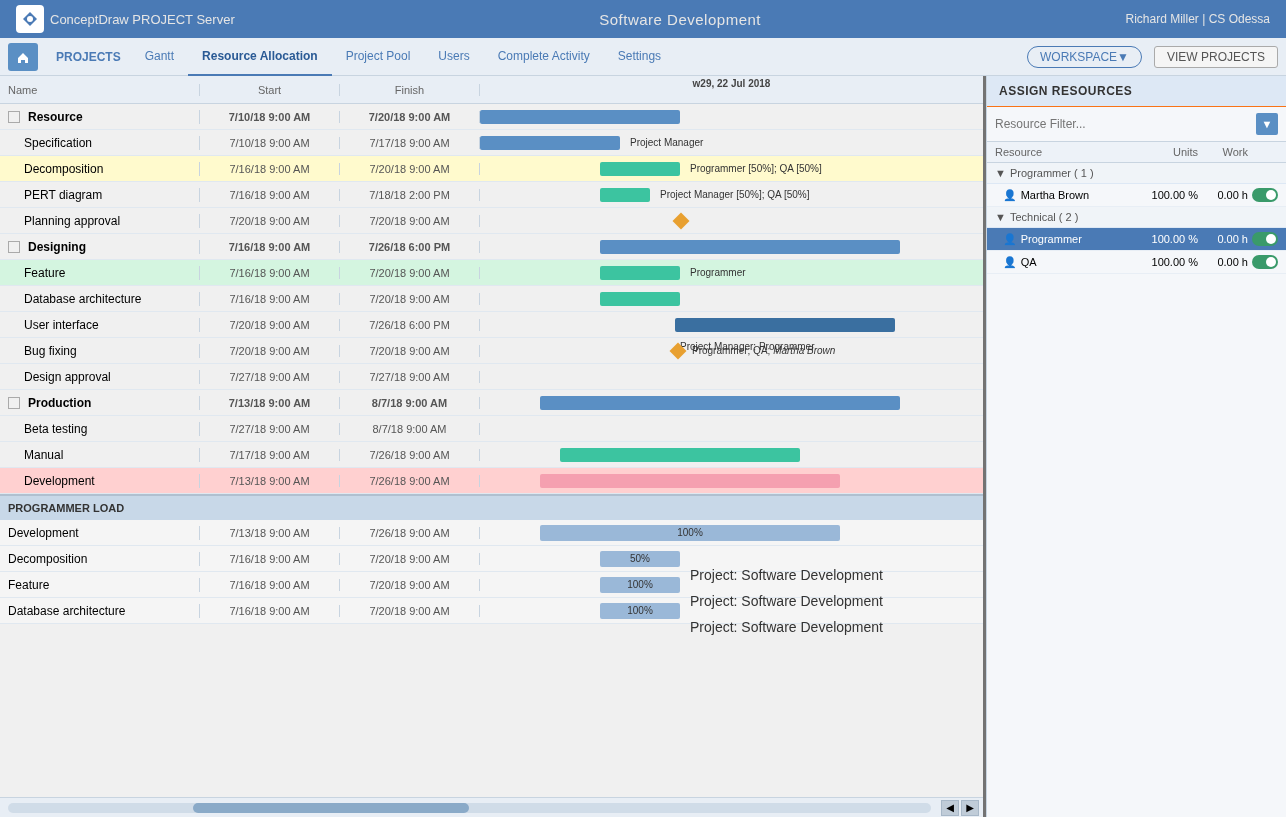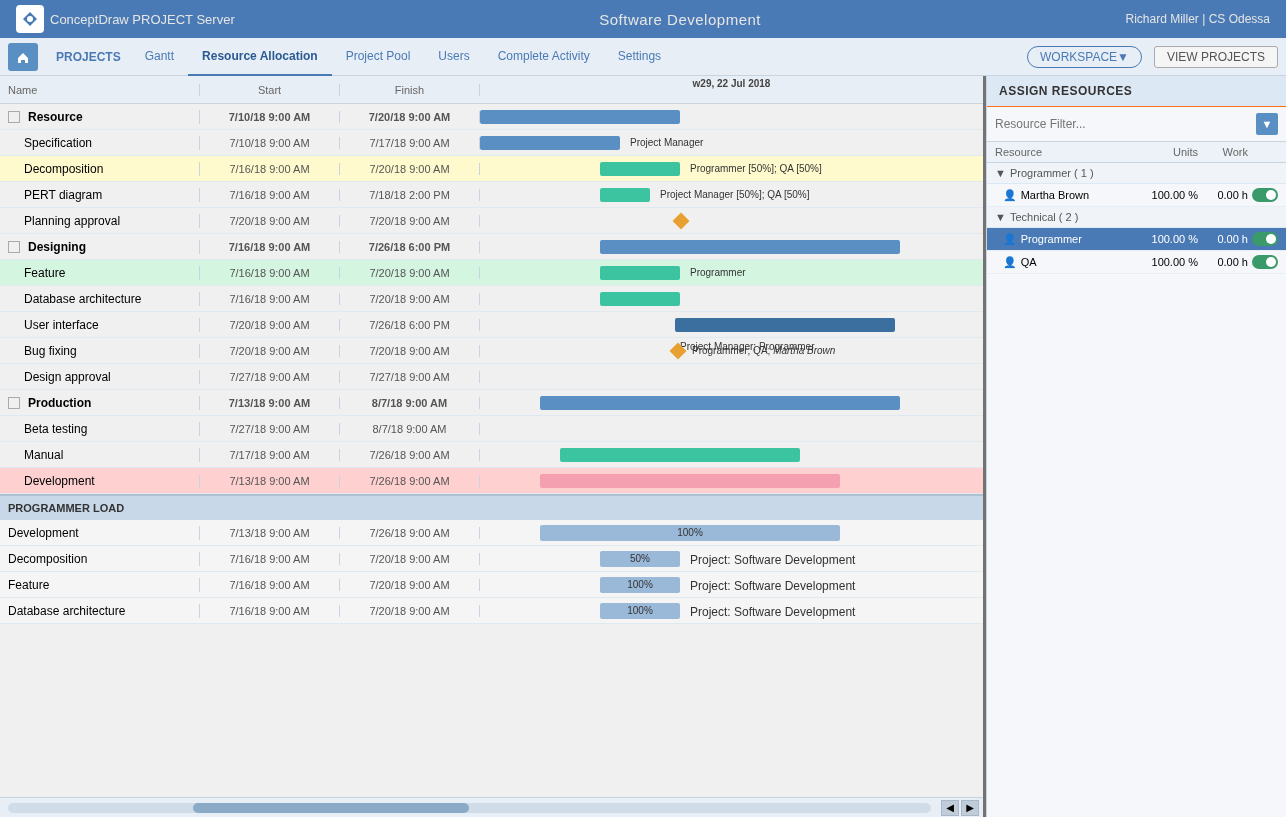--- a/index.html
+++ b/index.html
@@ -217,24 +217,24 @@
       height: 16px;
       top: 5px;
       background: #9ab8d8;
       border-radius: 2px;
       display: flex; align-items: center; justify-content: center;
       font-size: 10px;
       color: #333;
     }
     .load-bar-label-right {
       position: absolute;
-      font-size: 12px;
+      font-size: 14px;
       color: #333;
       white-space: nowrap;
-      top: 7px;
+      top: 21px;
     }
 
     
     .right-panel {
       width: 300px;
       min-width: 300px;
       background: #f5f7fa;
       border-left: 1px solid #c8d4e0;
       display: flex;
       flex-direction: column;

